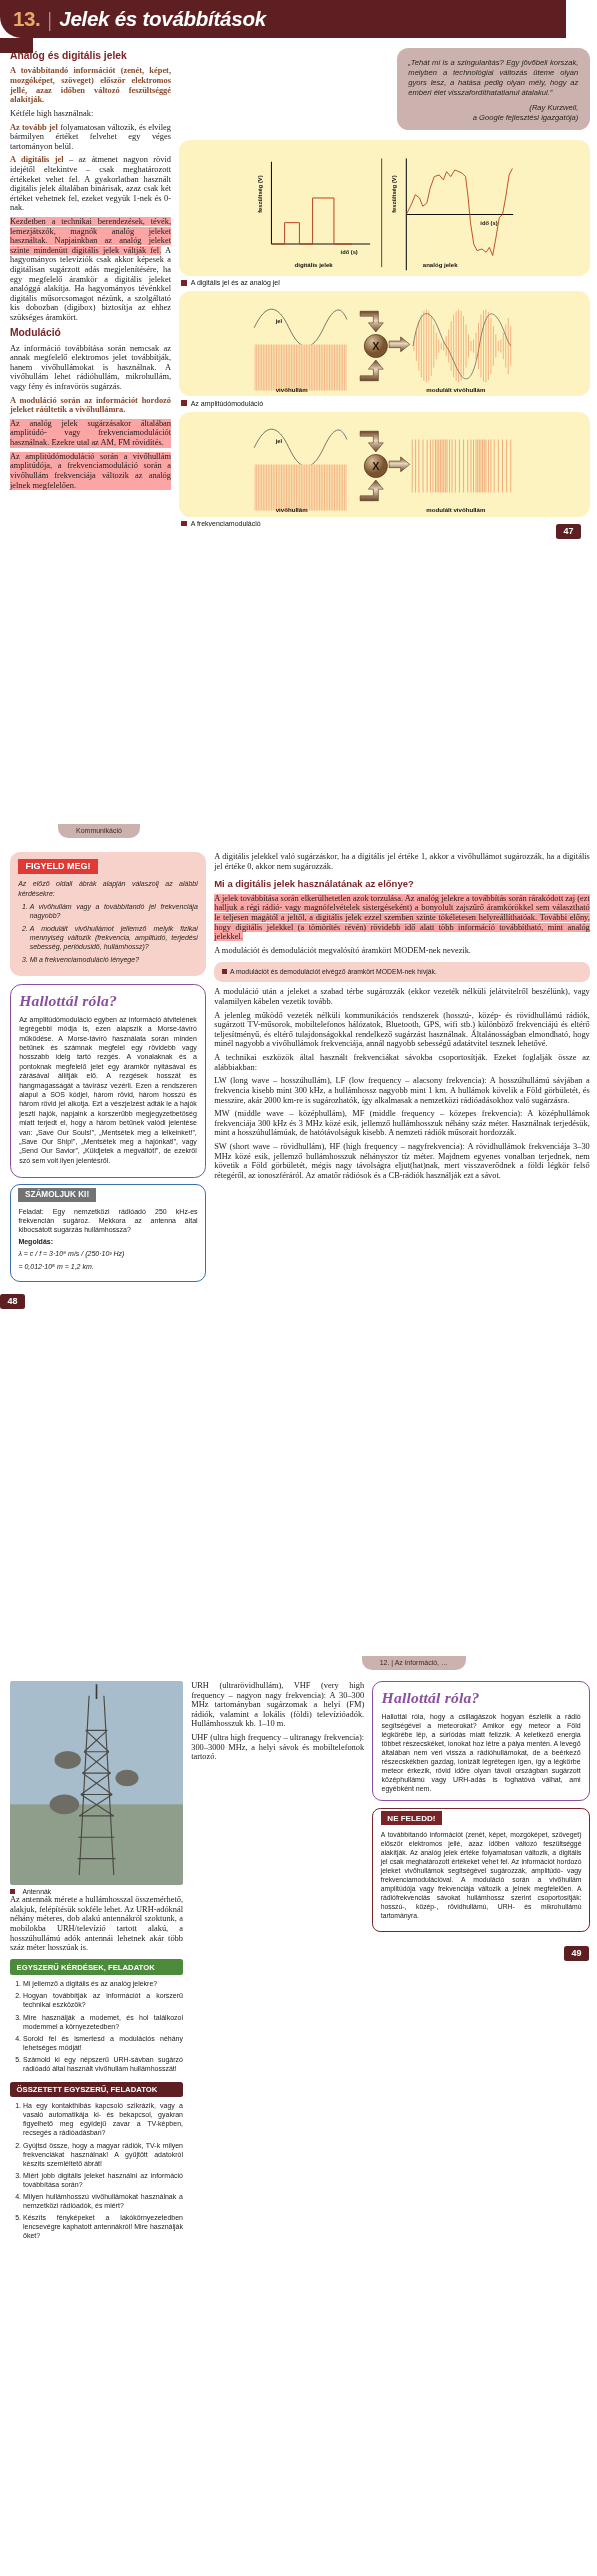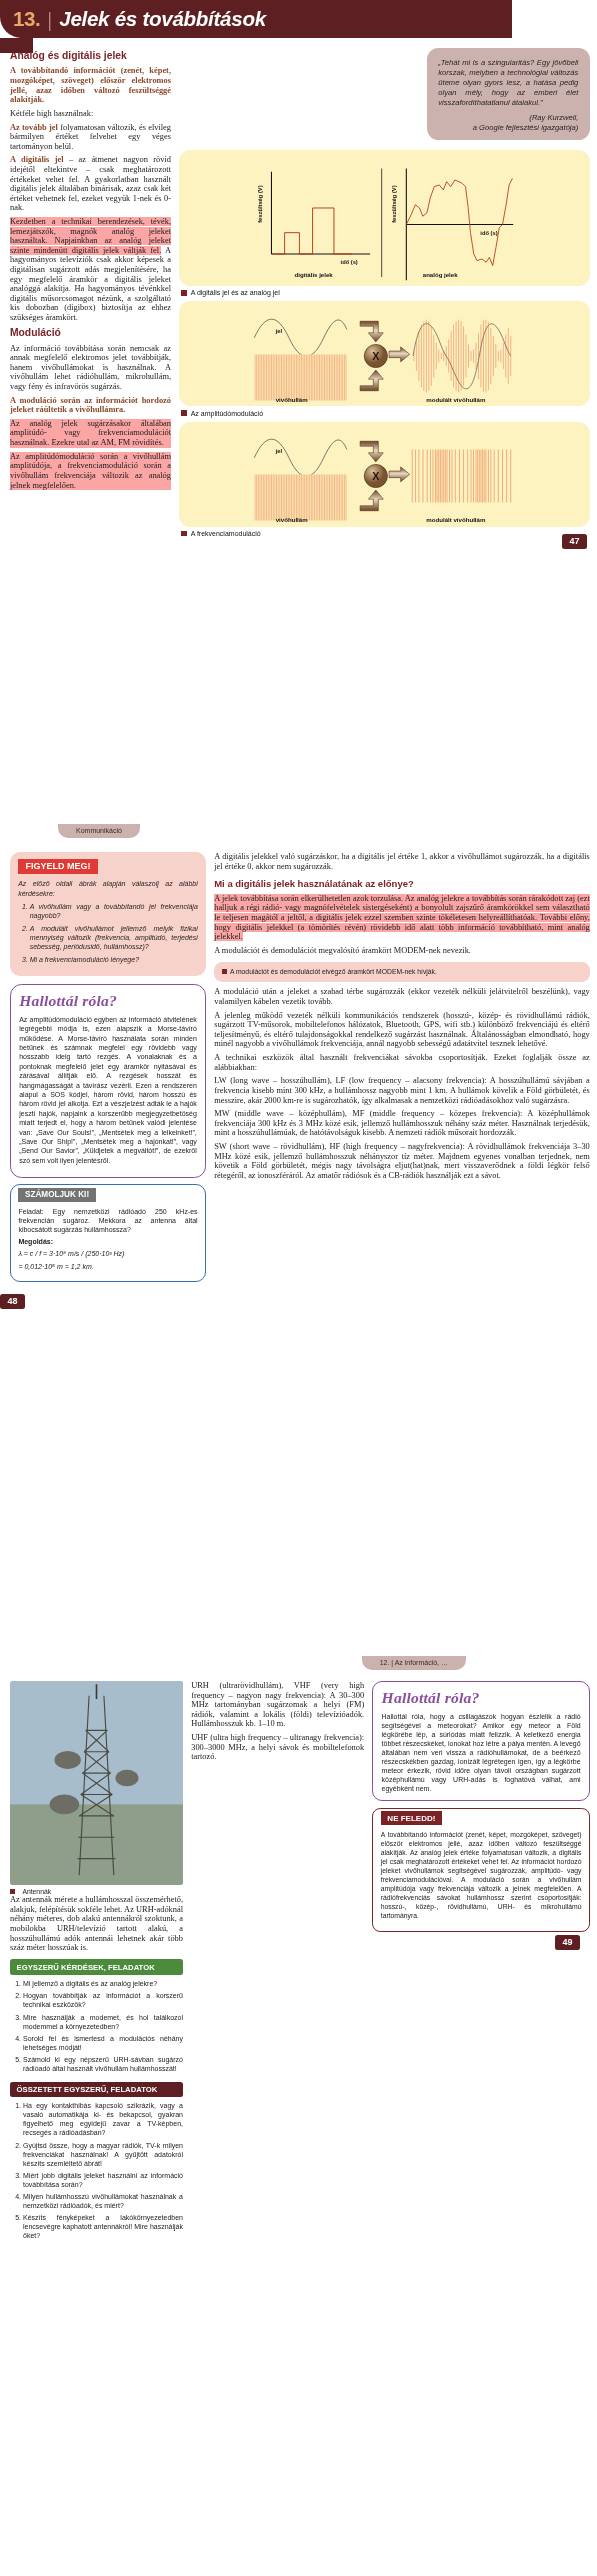--- a/index.html
+++ b/index.html
@@ -19,21 +19,21 @@
   .chapter-bar {
     position: relative;
     margin: 0 0 0 0;
     height: 38px;
     background: #5e1f22;
     border-bottom-left-radius: 21.4px;
     border-bottom-right-radius: 0;
     display: flex;
     align-items: center;
     padding-left: 13px;
-    width: 512px;
+    width: 566px;
   }
   .chapter-bar:after{
     content:"";
     position:absolute; left:0; bottom:-15px; width:33px; height:15px;
     background:#5e1f22;
     border-bottom-left-radius:0;
   }
   .chap-num {
     font-family:"Liberation Sans", sans-serif;
     font-weight:bold; font-size:20.6px; color:#e8a86a; letter-spacing:-0.4px;
@@ -65,21 +65,21 @@
   .quotebox {
     background:#cbb2ae;
     border-radius: 11.5px;
     padding: 10px 11.5px 8.2px 11.5px;
     font-family:"Liberation Sans", sans-serif;
     font-style: italic;
     font-size: 7.6px;
     line-height: 10px;
     color:#2a2320;
     text-align: justify;
-    width: 163px;
+    width: 193px;
     margin-left:auto;
   }
   .quote-attr { text-align:right; margin-top:5px; font-size:7.6px; line-height:9.5px; }
 
   
   .figpanel {
     background:#fdf3c0;
     border-radius:11.5px;
     position:relative;
     padding: 6.6px 8.2px;
@@ -542,21 +542,21 @@
           </g>
           <text class="subcap" x="34" y="114">vivőhullám</text>
           <text class="subcap" x="216" y="114">modulált vivőhullám</text>
         </svg>
       </div>
       <div class="figcap">
         <span class="sq"></span>
         <span>A frekvenciamoduláció</span>
       </div>
 
-      <div class="pagenum-box" style="right:3px;bottom:-6.6px;">47</div>
+      <div class="pagenum-box" style="right:9px;bottom:-6.6px;">47</div>
     </div>
   </div>
 </div>
 
 <div class="page p2">
   <div class="tabchip" style="left:58px;">Kommunikáció</div>
 
   <div class="cols" style="padding-top:28px;">
 
     <div class="colL" style="width:196px;">
@@ -667,17 +667,17 @@
       <div class="pink-quote">
         <div class="hallottal-title">Hallottál róla?</div>
         <p style="font-family:'Liberation Sans',sans-serif;font-size:7px;line-height:9px;text-align:justify;margin:0;">Hallottál róla, hogy a csillagászok hogyan észlelik a rádió segítségével a meteorokat? Amikor egy meteor a Föld légkörébe lép, a súrlódás miatt felizzik. A keletkező energia többet részecskéket, ionokat hoz létre a pálya mentén. A levegő általában nem veri vissza a rádióhullámokat, de a beérkező részecskékben gazdag, ionizált légrétegen igen, így a légkörbe meteor érkezik, rövid időre olyan távoli országban sugárzott középhullámú vagy URH-adás is foghatóvá válhat, ami egyébként nem.</p>
       </div>
 
       <div class="neefeledd">
         <div class="neefeledd-hdr">NE FELEDD!</div>
         <p>A továbbítandó információt (zenét, képet, mozgóképet, szöveget) először elektromos jellé, azaz időben változó feszültséggé alakítják. Az analóg jelek értéke folyamatosan változik, a digitális jel csak meghatározott értékeket vehet fel. Az információt hordozó jeleket vivőhullámok segítségével sugározzák, amplitúdó- vagy frekvenciamodulációval. A moduláció során a vivőhullám amplitúdója vagy frekvenciája változik a jelnek megfelelően. A rádiófrekvenciás sávokat hullámhossz szerint csoportosítják: hosszú-, közép-, rövidhullámú, URH- és mikrohullámú tartományra.</p>
       </div>
 
-      <div class="pagenum-box" style="right:10px;margin-top:3px;position:relative;display:inline-block;float:right;">49</div>
+      <div class="pagenum-box" style="right:1px;margin-top:14px;position:relative;display:inline-block;float:right;">49</div>
     </div>
   </div>
 </div>
 
 
 </body></html>

